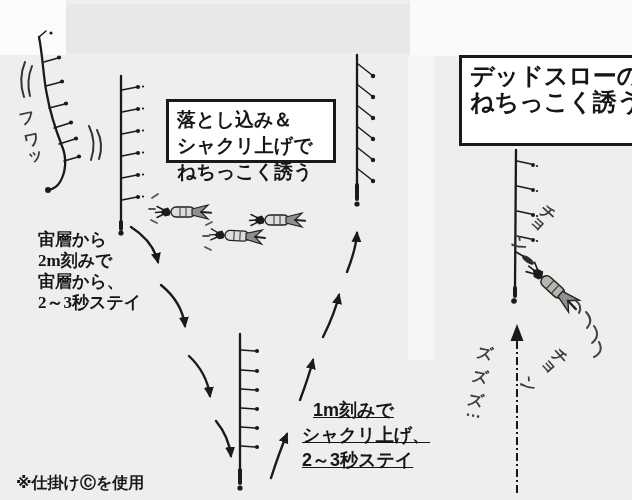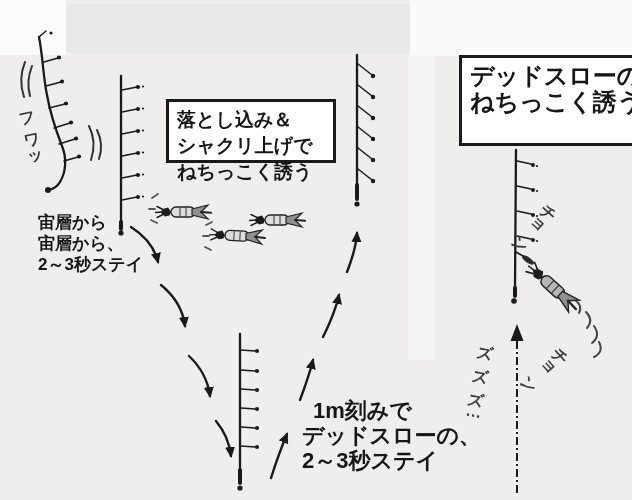--- a/index.html
+++ b/index.html
@@ -19,22 +19,22 @@
 
   .callout{
     position:absolute; background:#ffffff; border:3px solid #191919;
     padding:5px 8px; font-weight:bold; font-size:19px; line-height:26px;
     white-space:nowrap; box-sizing:border-box;
   }
   #invite-box{left:166px;top:99px;width:170px;height:64px;}
   #deadslow-box{left:459px;top:55px;width:182px;height:91px;font-size:24px;}
 
   .label{position:absolute;font-weight:bold;white-space:nowrap;}
-  #drop-label{left:38px;top:212px;font-size:17px;line-height:21px;}
-  #lift-label{left:302px;top:398px;font-size:22px;line-height:25px;}
+  #drop-label{left:38px;top:229px;font-size:17px;line-height:21px;font-family:Liberation Serif, serif;}
+  #lift-label{left:302px;top:398px;font-size:18px;line-height:25px;text-decoration:underline;}
   #lift-label .indent{padding-left:11px;}
   #footnote{left:16px;top:473px;font-size:16px;}
 
   .hand{
     position:absolute; color:#3b3b3b; font-size:16px; font-weight:bold;
     writing-mode:vertical-rl; text-orientation:upright; letter-spacing:3px;
     white-space:nowrap;
   }
   #hand-fuwa{left:13px;top:104px;transform:rotate(-12deg);transform-origin:top left;}
   #hand-chon-upper{left:552px;top:192px;transform:rotate(42deg);transform-origin:top left;}
@@ -228,27 +228,29 @@
     <div>シャクリ上げで</div>
     <div>ねちっこく誘う</div>
   </div>
   <div class="callout" id="deadslow-box">
     <div>デッドスローの</div>
     <div>ねちっこく誘う</div>
   </div>
 
   <div class="label" id="drop-label">
     <div>宙層から</div>
+    <div>2m刻みで</div>
     <div>宙層から、</div>
     <div>2～3秒ステイ</div>
   </div>
   <div class="label" id="lift-label">
     <div class="indent">1m刻みで</div>
-    <div>デッドスローの、</div>
+    <div>シャクリ上げ、</div>
     <div>2～3秒ステイ</div>
   </div>
+  <div class="label" id="footnote">※仕掛けⒸを使用</div>
 
   <div class="hand" id="hand-fuwa">フワッ</div>
   <div class="hand" id="hand-chon-upper">チョン</div>
   <div class="hand" id="hand-chon-lower">チョン</div>
   <div class="hand" id="hand-zuzu">ズズズ…</div>
 
 </div>
 
 </body></html>

